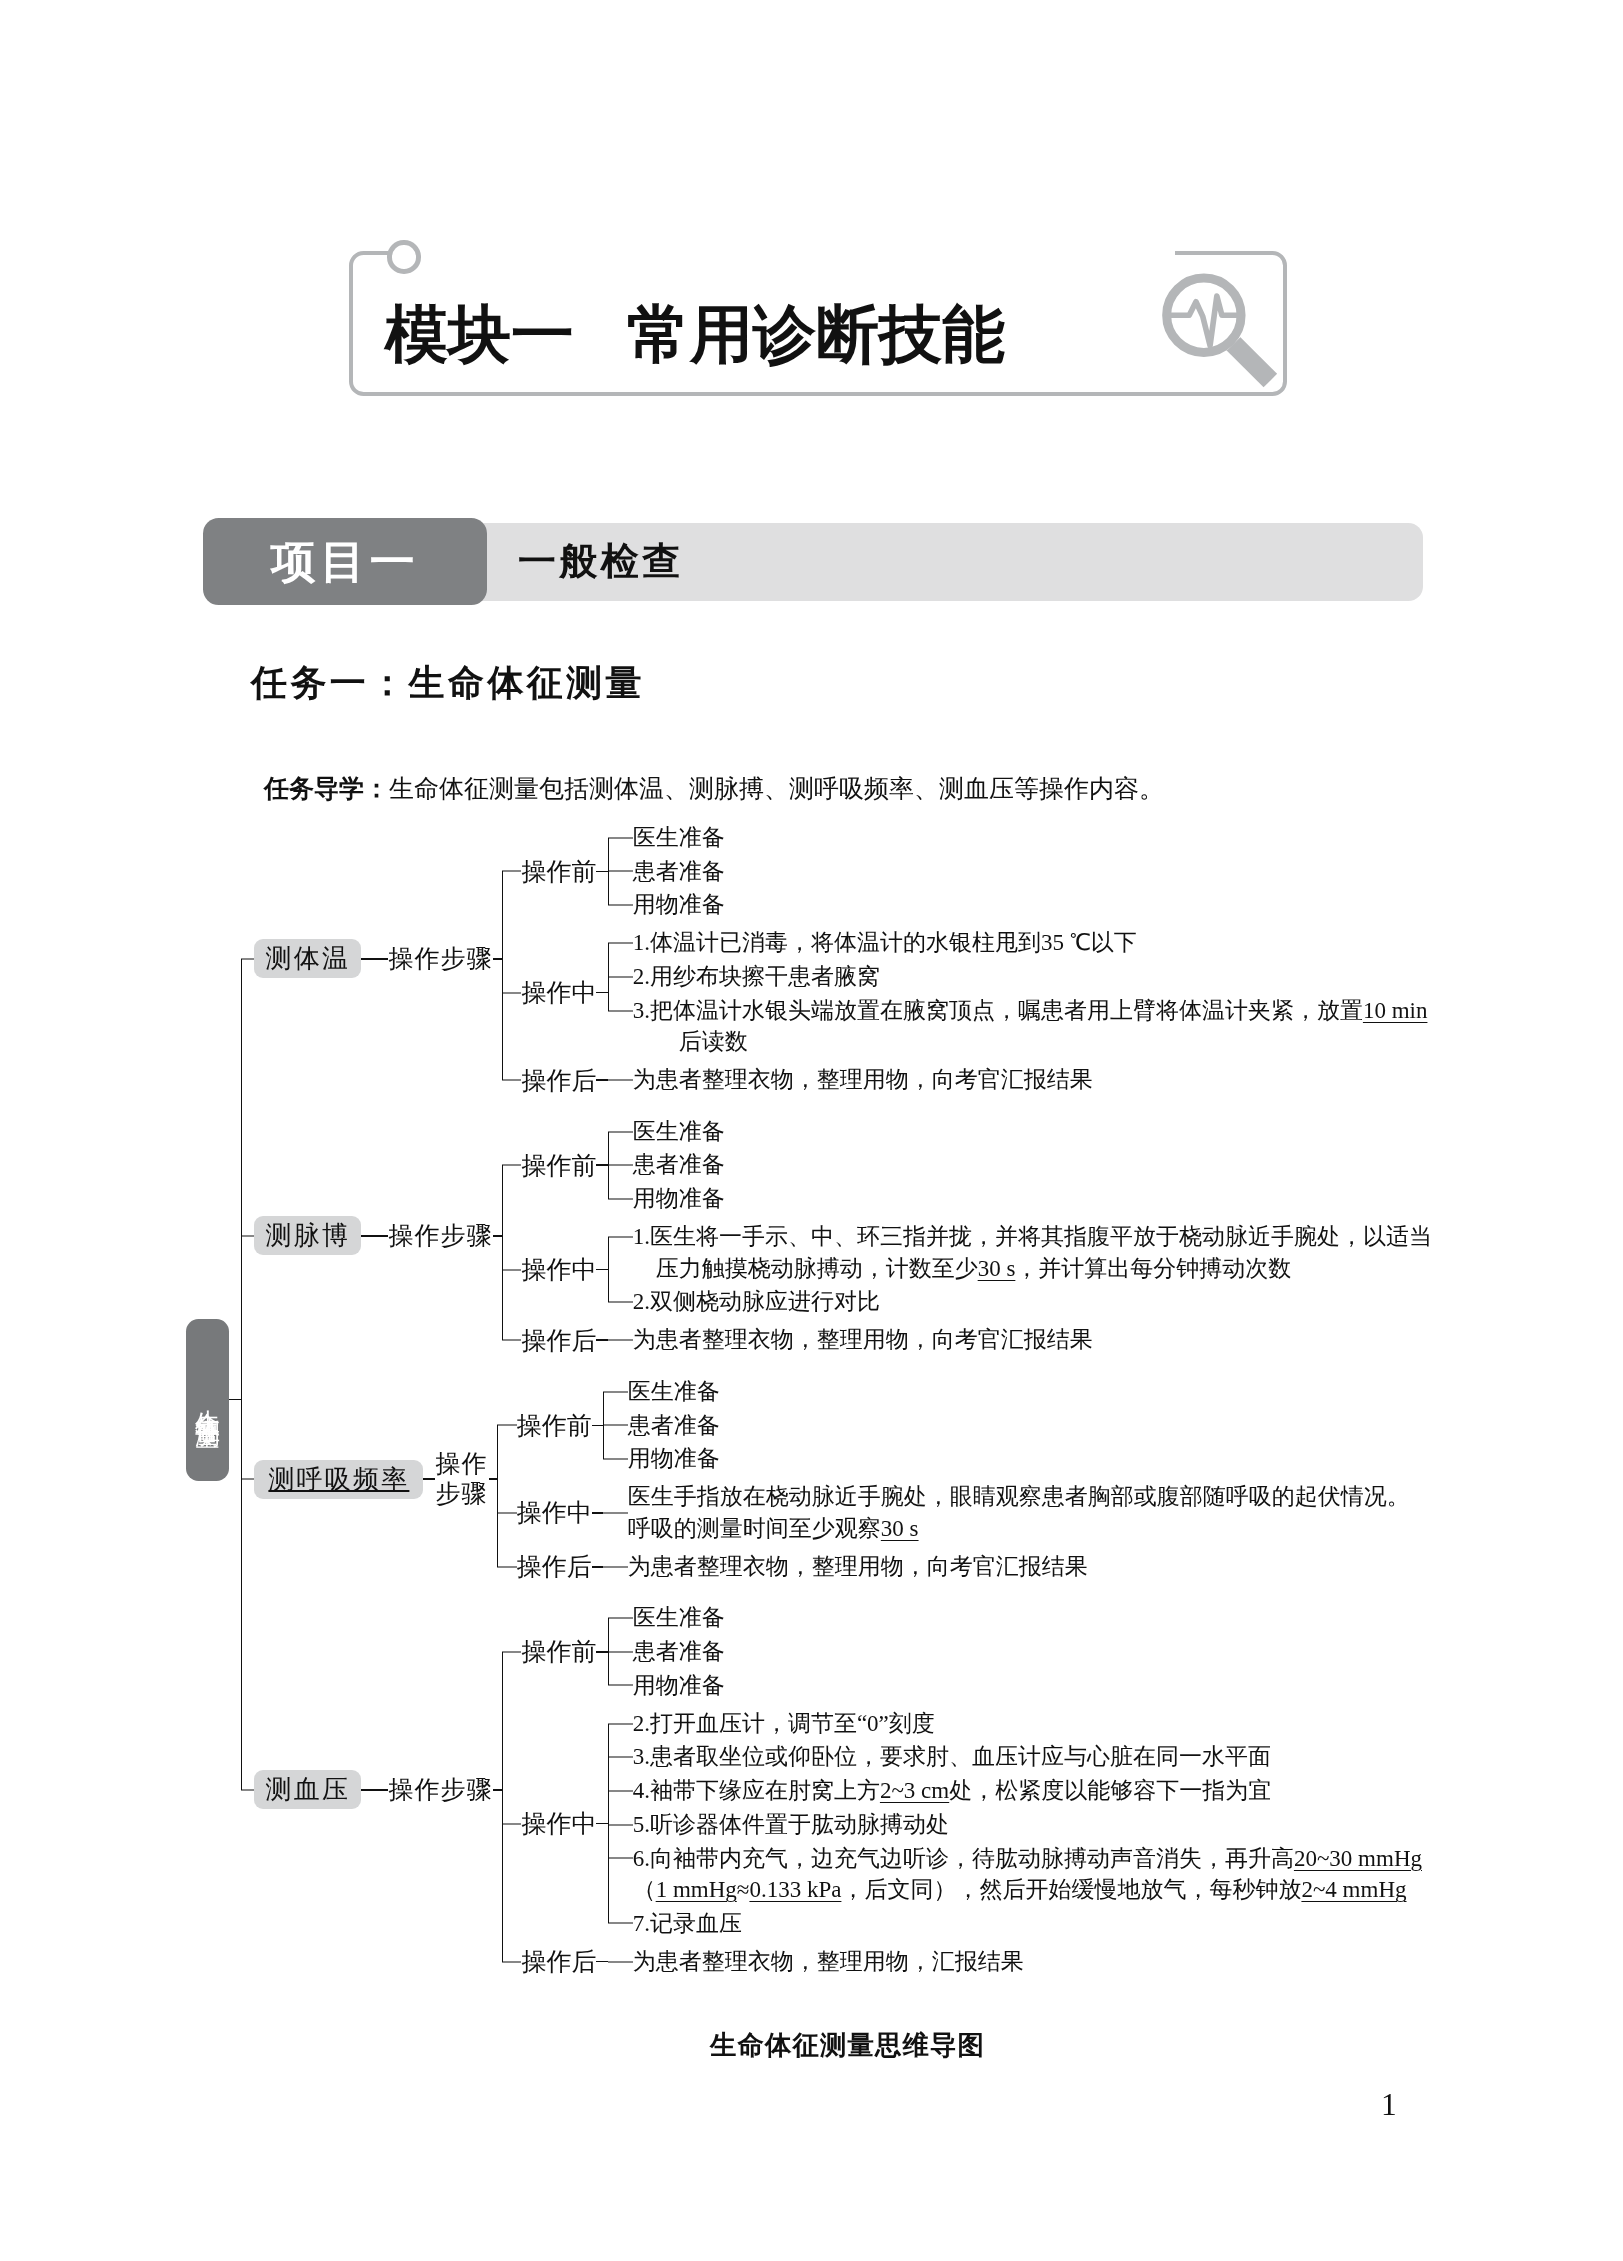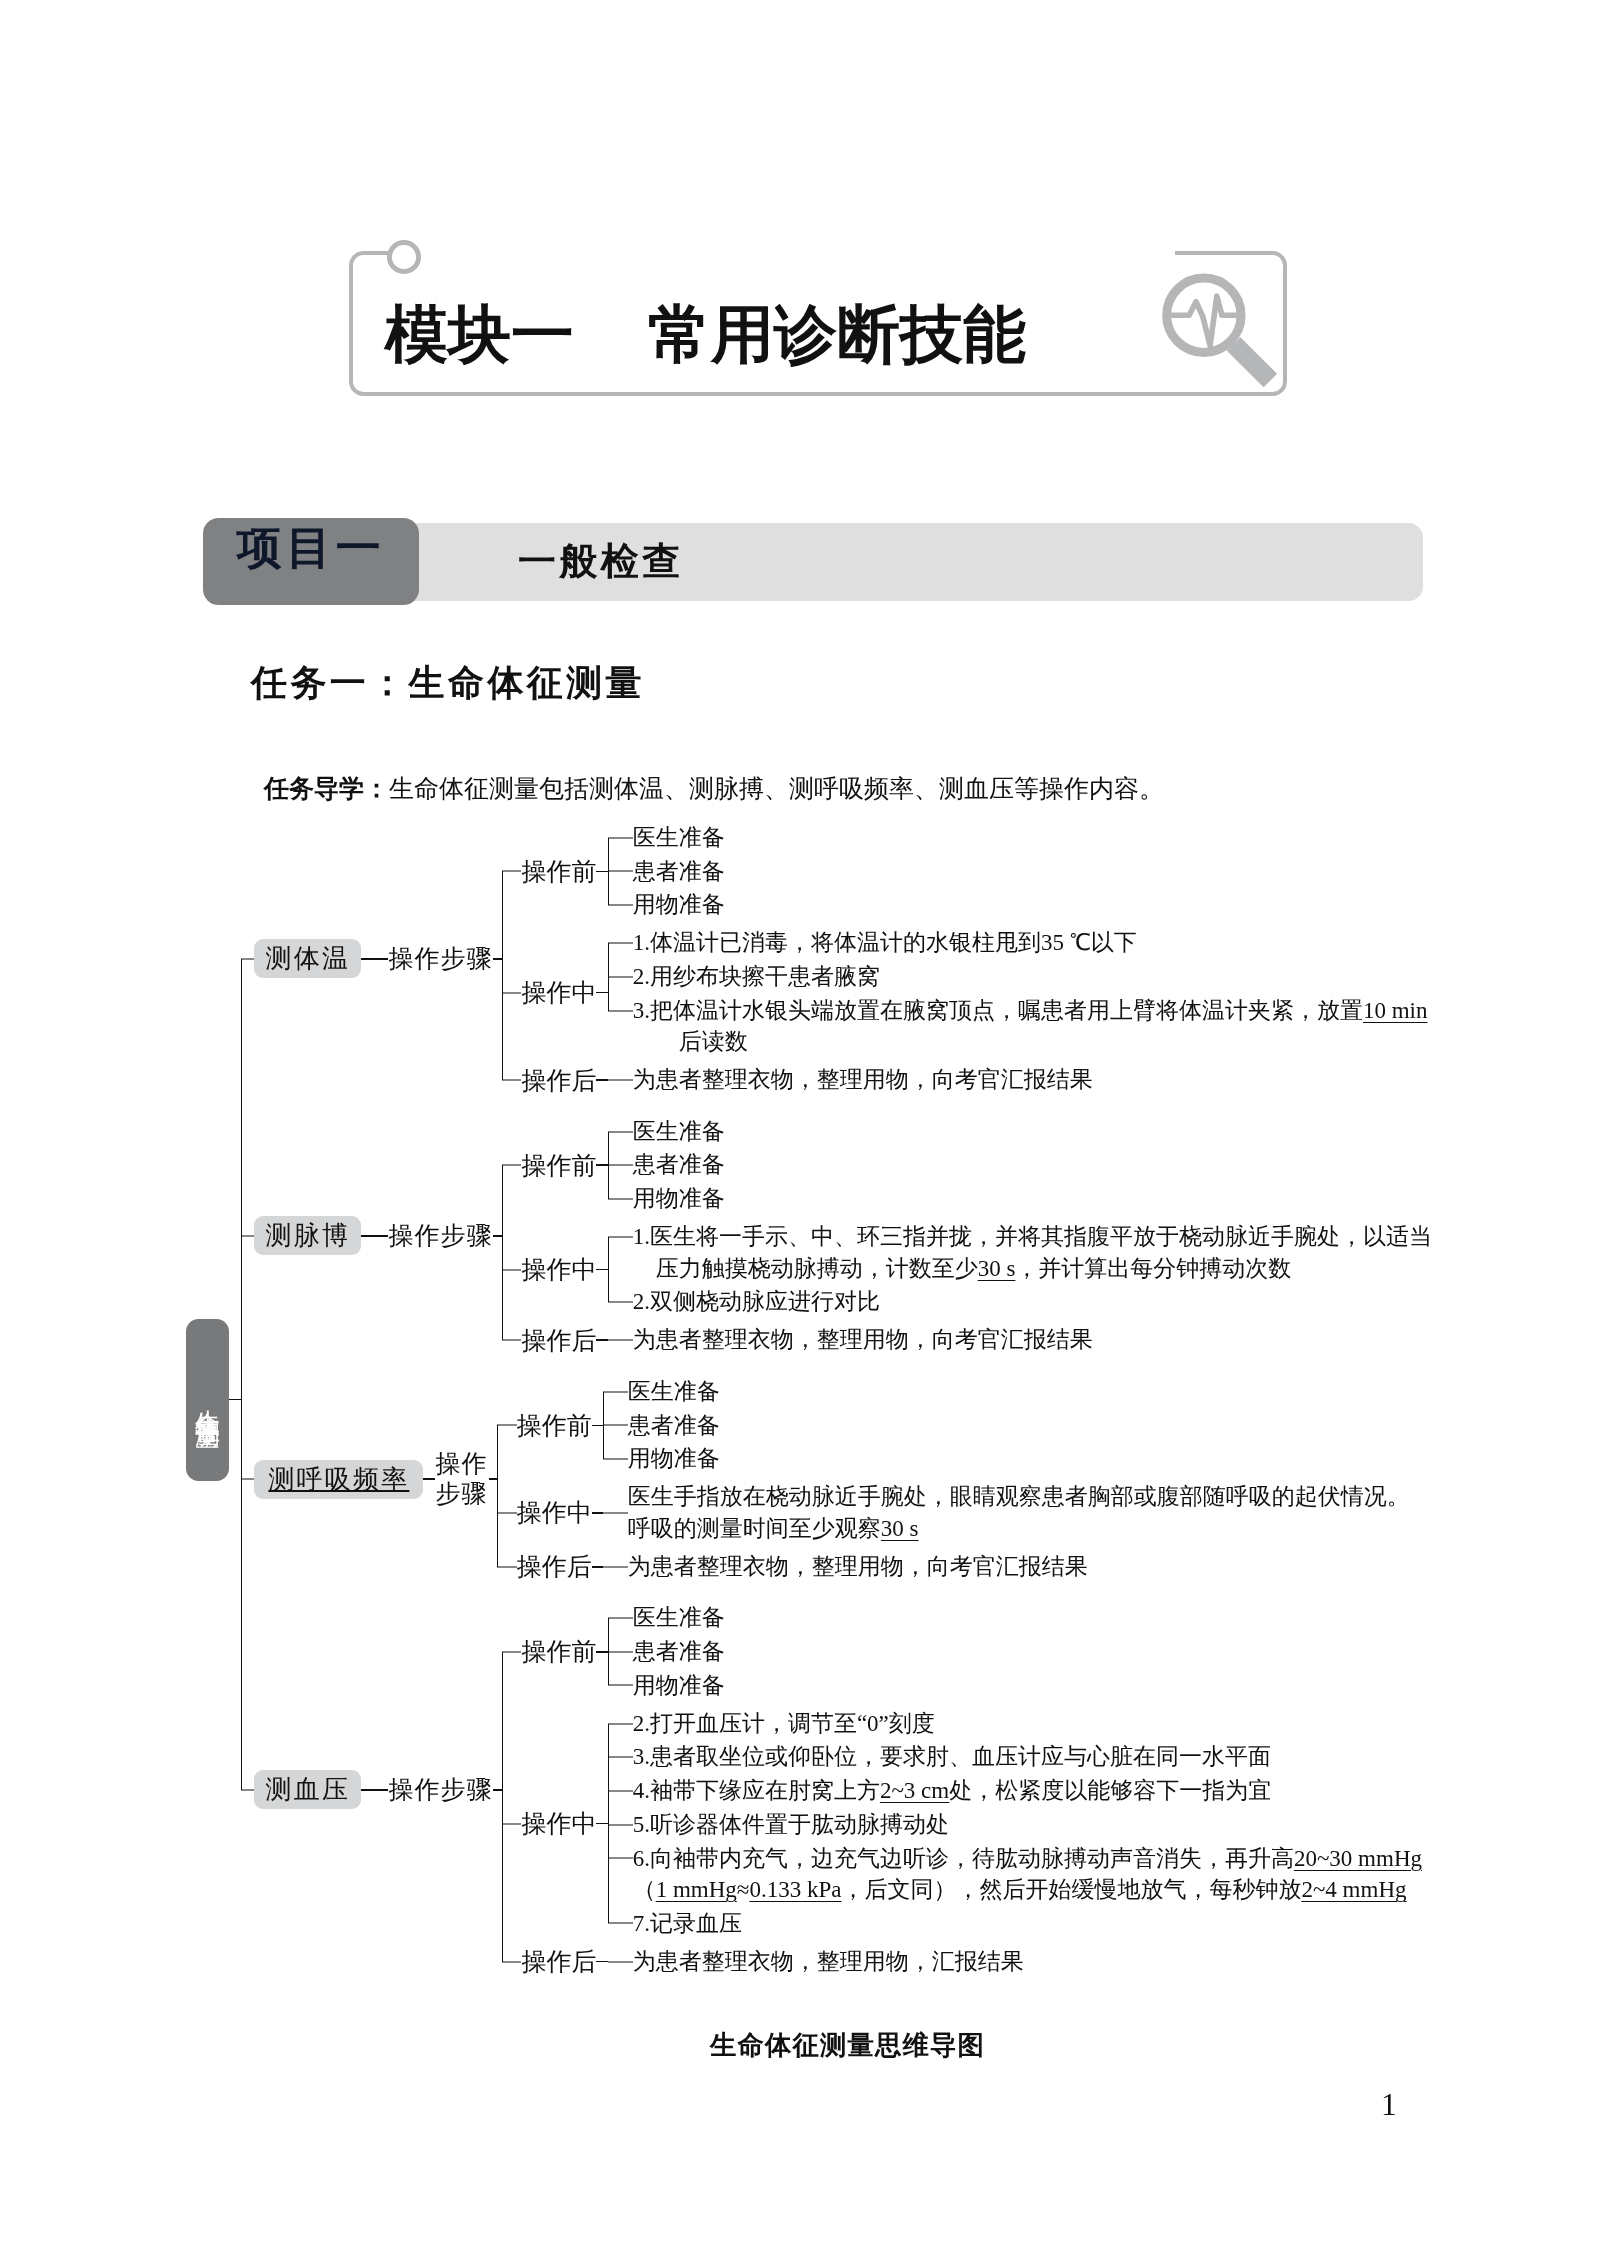--- a/index.html
+++ b/index.html
@@ -8,30 +8,30 @@
 
   
   .title-frame{position:absolute;left:349px;top:251px;width:930px;height:137px;
 esborder:4.5px solid #b4b6b8;
     border:4.5px solid #b4b6b8;border-radius:14.6px;z-index:1;}
   .frame-cover{position:absolute;left:419px;top:247px;width:756px;height:14.6px;background:#fff;z-index:2;}
   .frame-circle{position:absolute;left:387px;top:240px;width:23.6px;height:23.6px;background:#fff;
     border:5.6px solid #b4b6b8;border-radius:50%;z-index:3;}
   .module-title{position:absolute;left:385px;top:292px;margin:0;z-index:4;
     font-size:63px;font-weight:bold;font-family:"Liberation Serif", serif;white-space:nowrap;}
-  .module-title .mt2{margin-left:74px;}
+  .module-title .mt2{margin-left:53px;}
   .mag-icon{position:absolute;left:1125px;top:242px;z-index:3;}
 
   
   .project-banner{position:absolute;left:203px;top:518px;width:1220px;height:87px;}
   .banner-bg{position:absolute;left:51px;right:0;top:4.5px;bottom:4.5px;background:#dfdfe0;
     border-radius:0 14.6px 14.6px 0;}
-  .banner-dark{position:absolute;left:0;top:0;width:216px;height:87px;background:#7f8183;
-    border-radius:15.7px;display:flex;justify-content:center;
-    color:#0f172a;font-size:45px;font-weight:bold;font-family:"Liberation Sans", sans-serif;letter-spacing:4.5px;}
+  .banner-dark{position:absolute;left:0;top:0;width:284px;height:87px;background:#7f8183;
+    border-radius:15.7px;display:flex;align-items:center;justify-content:center;
+    color:#ffffff;font-size:45px;font-weight:bold;font-family:"Liberation Sans", sans-serif;letter-spacing:4.5px;}
   .banner-title{position:absolute;left:315px;top:0;height:87px;display:flex;align-items:center;
     font-size:38px;font-weight:bold;font-family:"Liberation Sans", sans-serif;letter-spacing:3.4px;}
 
   
   .task-heading{position:absolute;left:251px;top:659px;margin:0;font-size:36px;font-weight:bold;
     font-family:"Liberation Serif", serif;letter-spacing:3.4px;white-space:nowrap;}
   .task-guide{position:absolute;left:264px;top:772px;margin:0;font-size:25px;white-space:nowrap;}
   .guide-label{font-weight:bold;font-family:"Liberation Sans", sans-serif;}
   .guide-text{font-family:"Liberation Serif", serif;}
 

